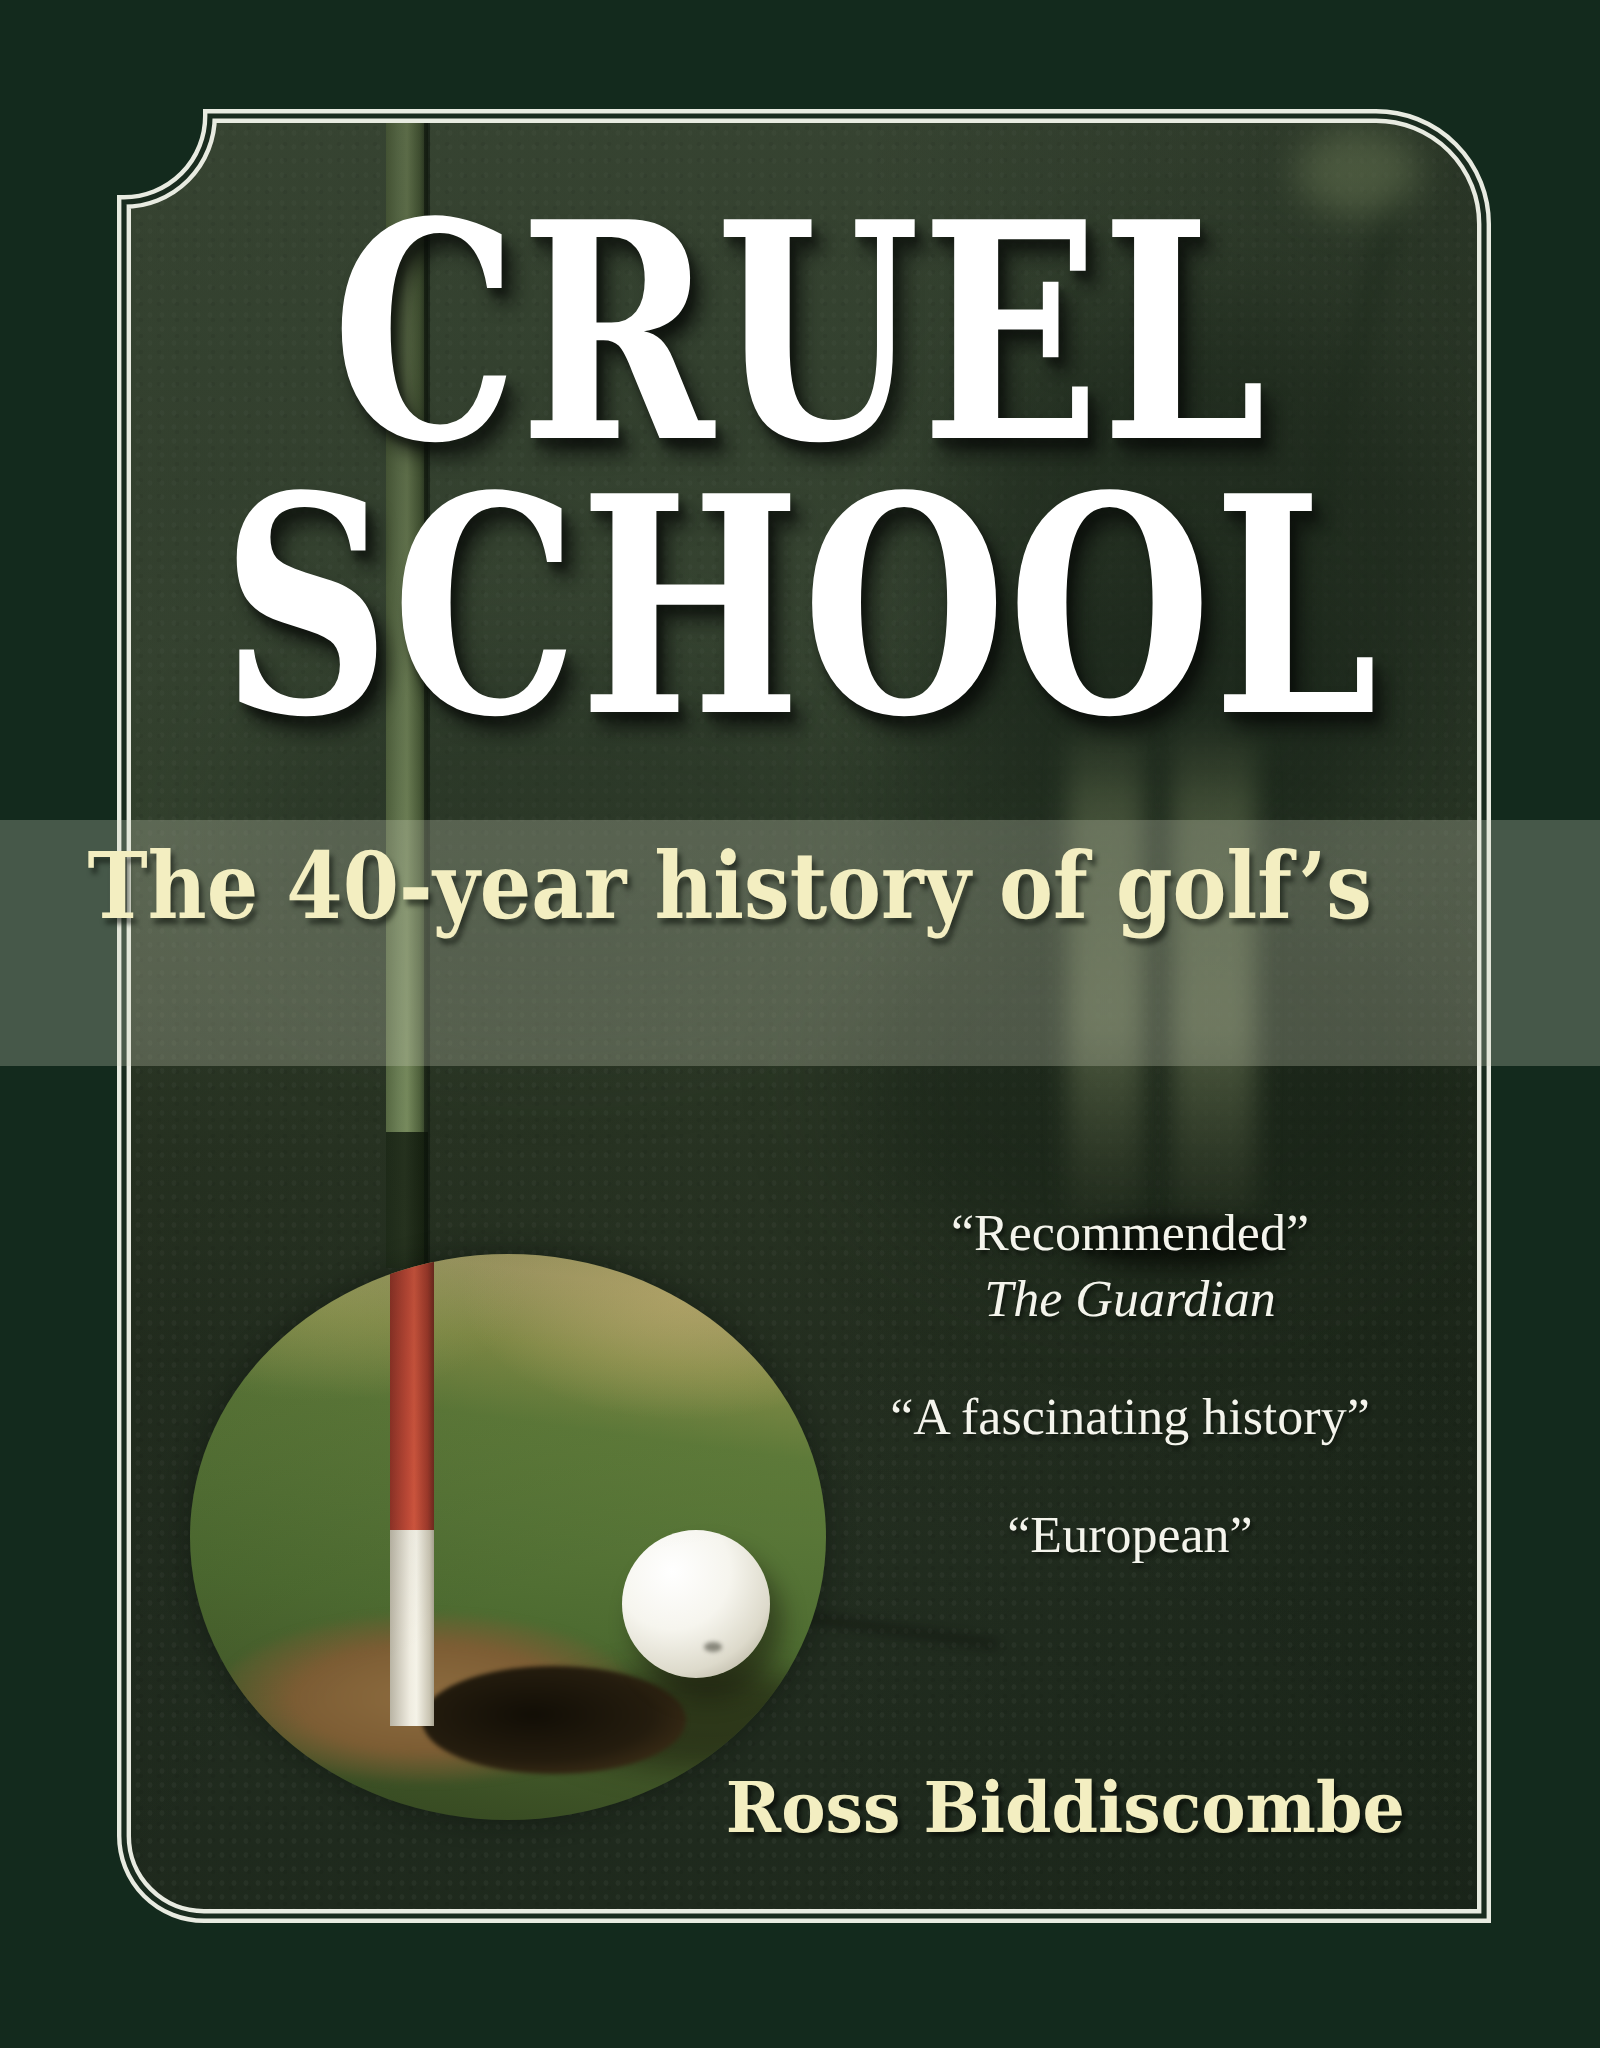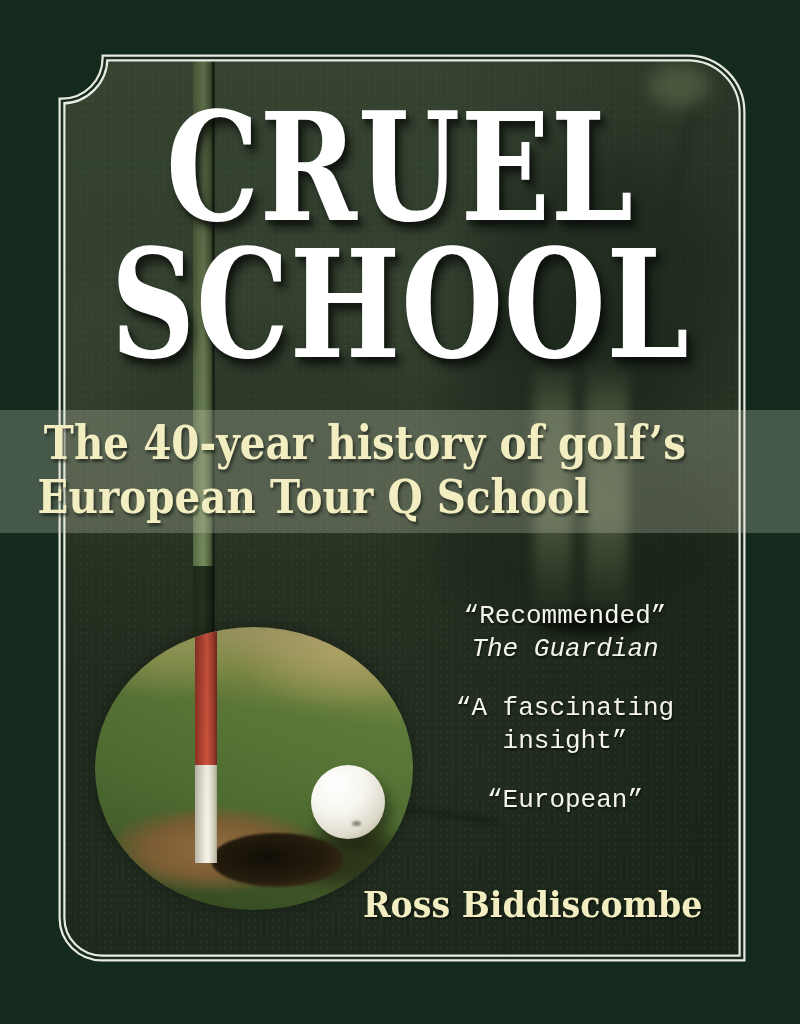--- a/index.html
+++ b/index.html
@@ -85,21 +85,21 @@
          font-weight:bold;font-size:150px;line-height:0.915;color:#ffffff;letter-spacing:1px;
          text-shadow:7px 8px 10px rgba(8,12,8,0.7), 3px 4px 4px rgba(8,12,8,0.45);}
   .title .tline{display:block;}
   .title .tline span{display:inline-block;transform:scaleX(0.78);transform-origin:center;}
   .subtitle{position:absolute;left:0;top:416px;width:800px;text-align:left;
             font-weight:bold;font-size:46px;line-height:1.18;color:#f3eec1;
             text-shadow:2px 3px 3px rgba(10,15,10,0.55);}
   .subtitle .sline{display:block;}
   .subtitle .sline span{display:inline-block;transform:scaleX(0.88);transform-origin:center;}
   .quotes{position:absolute;left:392px;top:600px;width:346px;text-align:center;
-          font-family:Liberation Mono, monospace;font-size:26px;line-height:33px;color:#f4f4ec;
+          font-family:Liberation Serif, serif;font-size:26px;line-height:33px;color:#f4f4ec;
           text-shadow:1px 2px 2px rgba(5,8,5,0.6);}
   .quote-group{margin-bottom:26px;}
   .quote-source{font-style:italic;}
   .author{position:absolute;left:330px;top:884px;width:406px;text-align:center;
           font-weight:bold;font-size:35px;line-height:1.2;color:#f3eec1;
           text-shadow:2px 2px 2px rgba(5,8,5,0.6);}
   .author span{display:inline-block;transform:scaleX(0.95);transform-origin:center;}
 </style>
 </head>
 <body>
@@ -138,30 +138,29 @@
 
   <div class="band"></div>
 
   <div class="title">
     <span class="tline"><span>CRUEL</span></span>
     <span class="tline"><span>SCHOOL</span></span>
   </div>
 
   <div class="subtitle">
     <span class="sline"><span>The 40-year history of golf’s</span></span>
-    <span class="sline"><span>European Tour Q School</span></span>
   </div>
 
   <div class="quotes">
     <div class="quote-group">
       <div class="quote-text">“Recommended”</div>
       <div class="quote-source">The Guardian</div>
     </div>
     <div class="quote-group">
-      <div class="quote-text">“A fascinating insight”</div>
+      <div class="quote-text">“A fascinating history”</div>
     </div>
     <div class="quote-group">
       <div class="quote-text">“European”</div>
     </div>
   </div>
 
   <div class="author">
     <span>Ross Biddiscombe</span>
   </div>
 

